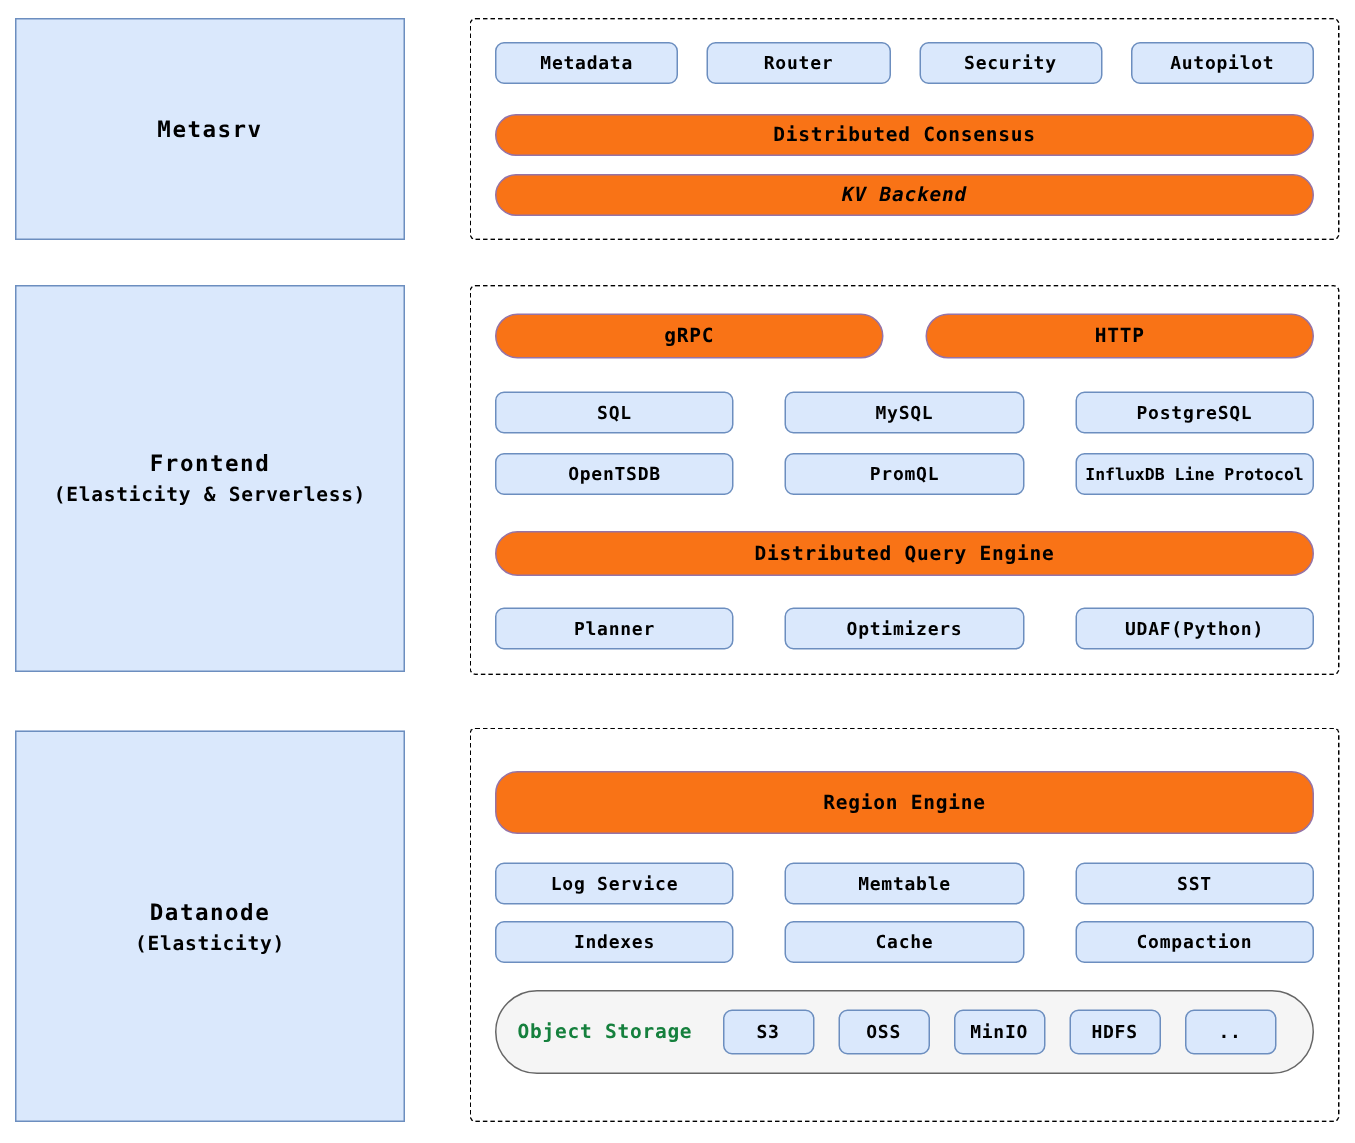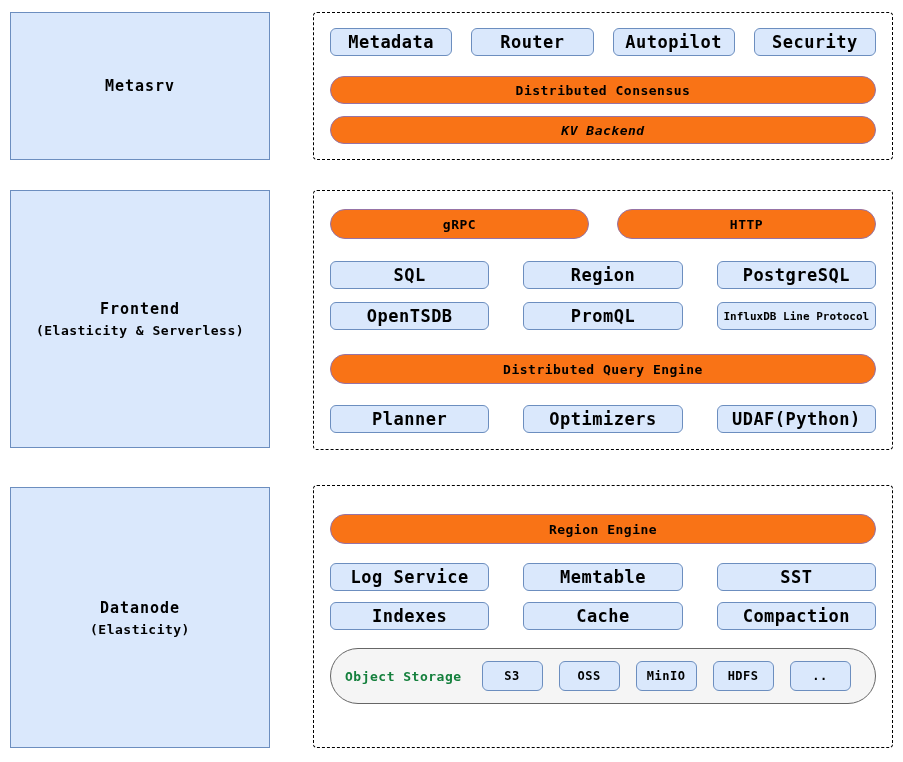--- a/index.html
+++ b/index.html
@@ -35,21 +35,21 @@
 
   .row  { display:flex; }
   .cols4 { gap:19px; }
   .cols3 { gap:34px; }
   .cols2 { gap:28px; }
 
   .box {
     background:#dae8fc; border:1px solid #6c8ebf; border-radius:6px;
     height:28px; flex:1; min-width:0;
     display:flex; align-items:center; justify-content:center;
-    font-size:17px; letter-spacing:0.5px; white-space:nowrap;
+    font-size:12px; letter-spacing:0.5px; white-space:nowrap;
   }
   .box.small { font-size:11px; letter-spacing:0; }
 
   .pill {
     background:#f97316; border:1px solid #9673a6; border-radius:15px;
     height:28px; display:flex; align-items:center; justify-content:center;
     font-size:13px; letter-spacing:0.5px; white-space:nowrap;
   }
   .pill.h30 { height:30px; flex:1; }
   .pill.full { width:100%; }
@@ -93,52 +93,52 @@
 
   <div class="lnode" id="node-datanode">
     <div class="ltitle">Datanode</div>
     <div class="lsub">(Elasticity)</div>
   </div>
 
   <div class="panel" id="panel-metasrv">
     <div class="row cols4">
       <div class="box">Metadata</div>
       <div class="box">Router</div>
+      <div class="box">Security</div>
       <div class="box">Autopilot</div>
-      <div class="box">Security</div>
     </div>
     <div class="pill full mt20">Distributed Consensus</div>
     <div class="pill full mt12">KV Backend</div>
   </div>
 
   <div class="panel" id="panel-frontend">
     <div class="row cols2">
       <div class="pill h30">gRPC</div>
       <div class="pill h30">HTTP</div>
     </div>
     <div class="row cols3 mt22">
       <div class="box">SQL</div>
-      <div class="box">Region</div>
+      <div class="box">MySQL</div>
       <div class="box">PostgreSQL</div>
     </div>
     <div class="row cols3 mt13">
       <div class="box">OpenTSDB</div>
       <div class="box">PromQL</div>
       <div class="box small">InfluxDB Line Protocol</div>
     </div>
     <div class="pill full mt24" style="height:30px">Distributed Query Engine</div>
     <div class="row cols3 mt21">
       <div class="box">Planner</div>
       <div class="box">Optimizers</div>
       <div class="box">UDAF(Python)</div>
     </div>
   </div>
 
   <div class="panel" id="panel-datanode">
-    <div class="pill full mt10" style="height:30px">Region Engine</div>
+    <div class="pill full mt10" style="height:42px">Region Engine</div>
     <div class="row cols3 mt19">
       <div class="box">Log Service</div>
       <div class="box">Memtable</div>
       <div class="box">SST</div>
     </div>
     <div class="row cols3 mt11">
       <div class="box">Indexes</div>
       <div class="box">Cache</div>
       <div class="box">Compaction</div>
     </div>

